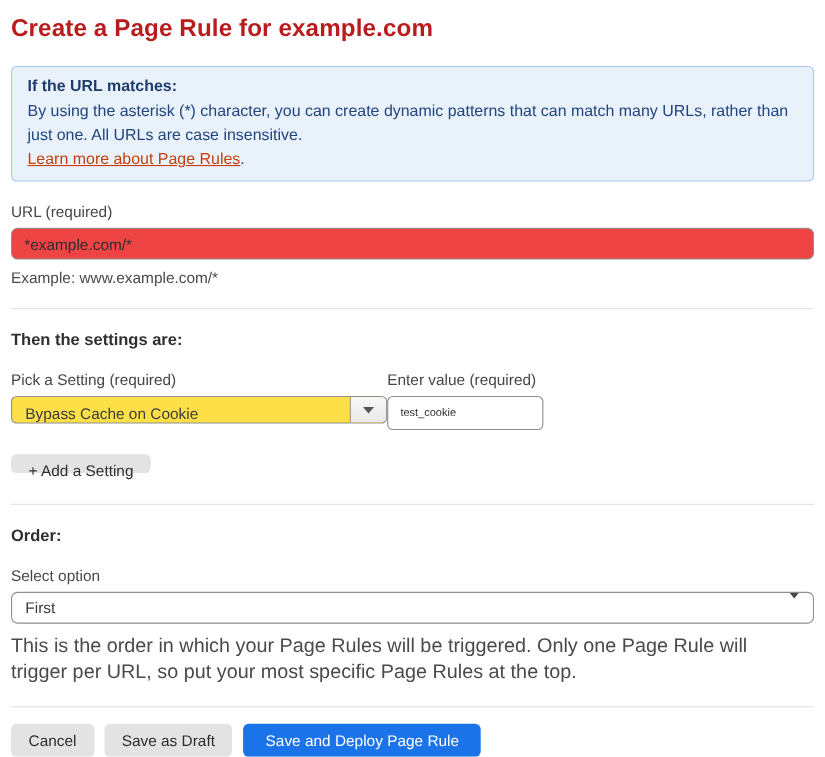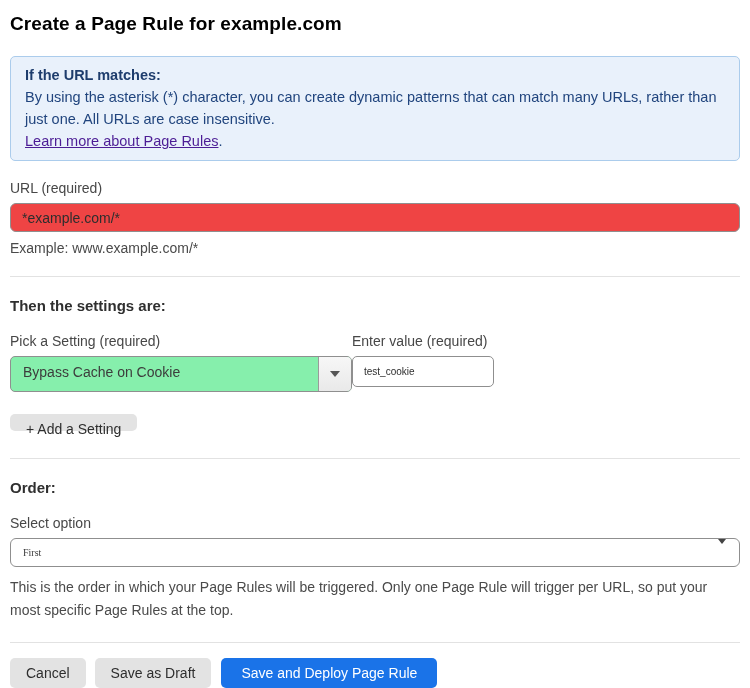--- a/index.html
+++ b/index.html
@@ -6,39 +6,39 @@
   html, body {
     width: 750px; height: 688px;
     background: #ffffff;
     font-family: "Liberation Sans", "DejaVu Sans", sans-serif;
     color: #333;
     overflow: hidden;
   }
   .container { padding: 13px 10px 0 10px; }
 
   .page-title {
-    font-size: 19px;
+    font-size: 22px;
     font-weight: bold;
-    color: #000000;
+    color: #b91c1c;
     letter-spacing: 0.1px;
   }
 
   .info-box {
     margin-top: 21px;
     background: #e9f1fb;
     border: 1px solid #abccec;
     border-radius: 5px;
     padding: 7px 14px 8px 14px;
     font-size: 14.5px;
     line-height: 22px;
     color: #21457e;
   }
   .info-box .info-heading { font-weight: bold; color: #1e3d6d; }
   .info-box a.info-link {
-    color: #4c1d95;
+    color: #c2410c;
     text-decoration: underline;
     cursor: pointer;
   }
 
   .field-label {
     font-size: 14px;
     color: #474747;
     margin-top: 19px;
     margin-bottom: 7px;
   }
@@ -75,24 +75,24 @@
 
   .settings-row { display: flex; align-items: flex-start; }
   .settings-col-setting { width: 342px; }
   .settings-col-value { margin-top: 7px; }
   .settings-col-value .field-label { margin-top: 12px; }
 
   .select-box {
     margin-top: 0;
     display: flex;
     align-items: stretch;
-    height: 36px;
-    border: 1px solid #8f8f8f;
-    border-radius: 5px;
-    background: #86efac;
+    height: 25px;
+    border: 1px solid #8f8f8f;
+    border-radius: 5px;
+    background: #fde047;
     cursor: pointer;
     overflow: hidden;
   }
   .select-box .select-text {
     flex: 1;
     font-size: 14px;
     color: #3c3c3c;
     line-height: 30px;
     padding: 0 12px;
     white-space: nowrap;
@@ -141,41 +141,40 @@
 
   .order-select {
     position: relative;
     height: 29px;
     border: 1px solid #8f8f8f;
     border-radius: 6px;
     background: #fff;
     cursor: pointer;
   }
   .order-select .select-text {
-    font-size: 10px;
+    font-size: 14px;
     color: #3c3c3c;
     line-height: 27px;
     padding: 0 12px;
-    font-family: Liberation Serif, serif;
   }
   .order-select .plain-arrow {
     position: absolute;
     right: 13px;
     top: 50%;
     transform: translateY(-50%);
   }
   .order-select .tri-down {
     border-left-width: 4.5px;
     border-right-width: 4.5px;
     border-top-width: 5.5px;
     border-top-color: #444;
   }
 
   .order-helper {
-    font-size: 14px;
+    font-size: 18px;
     color: #4a4a4a;
     line-height: 23px;
     margin-top: 9px;
     max-width: 720px;
   }
 
   .footer-actions {
     margin-top: 15px;
     display: flex;
     align-items: center;

